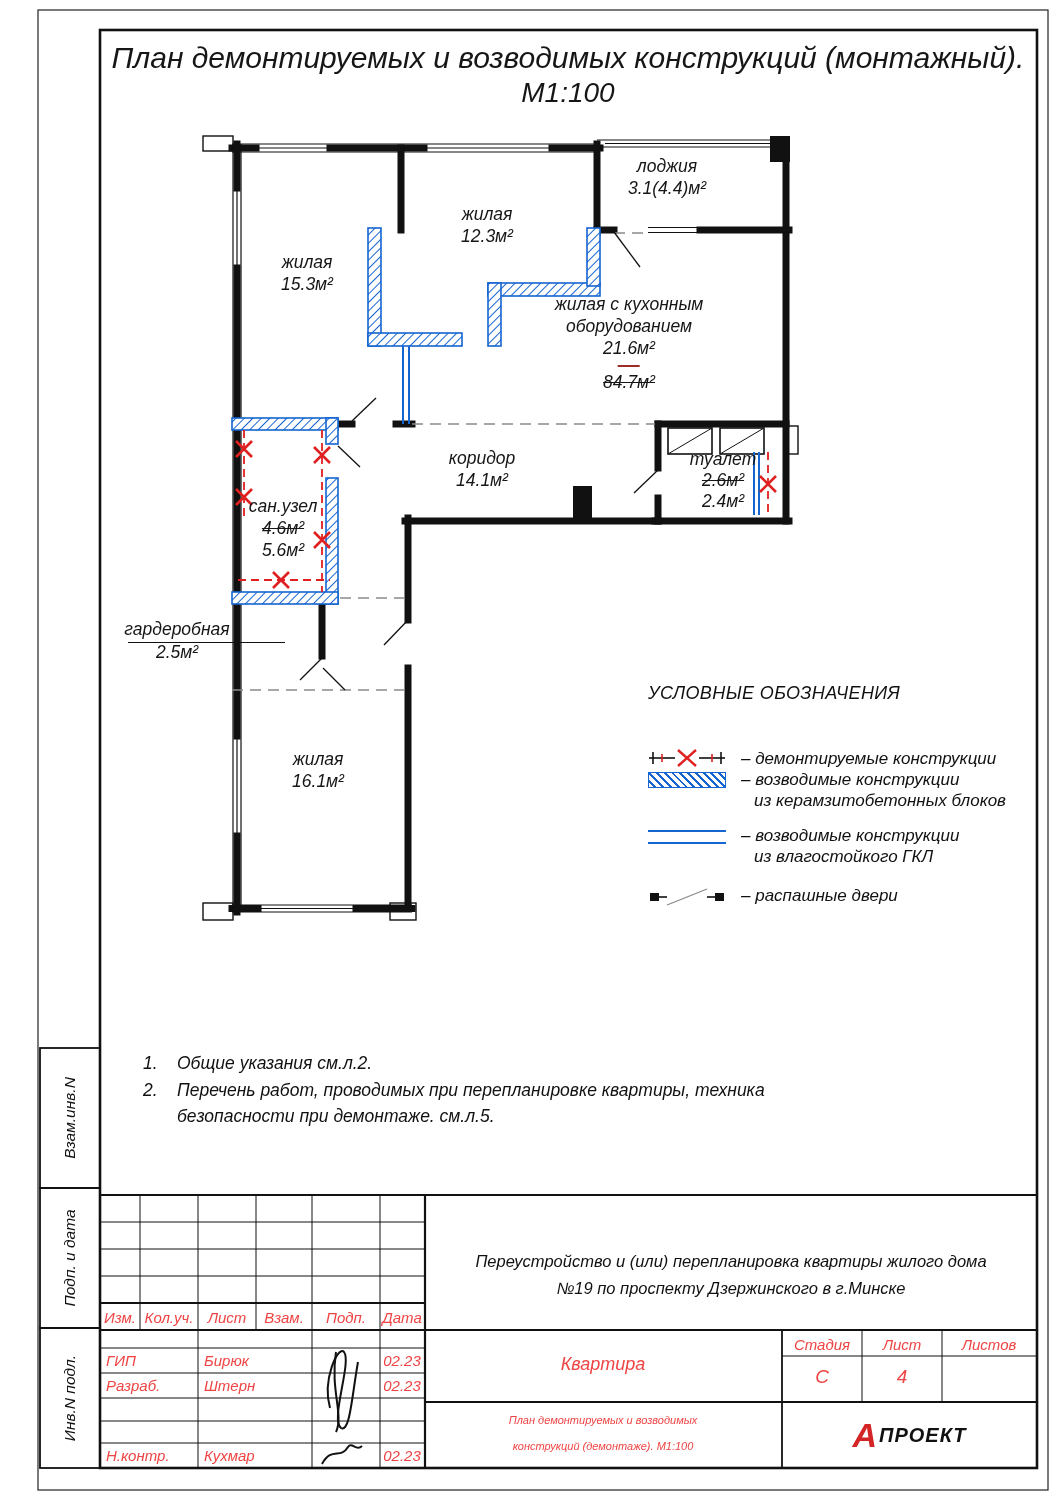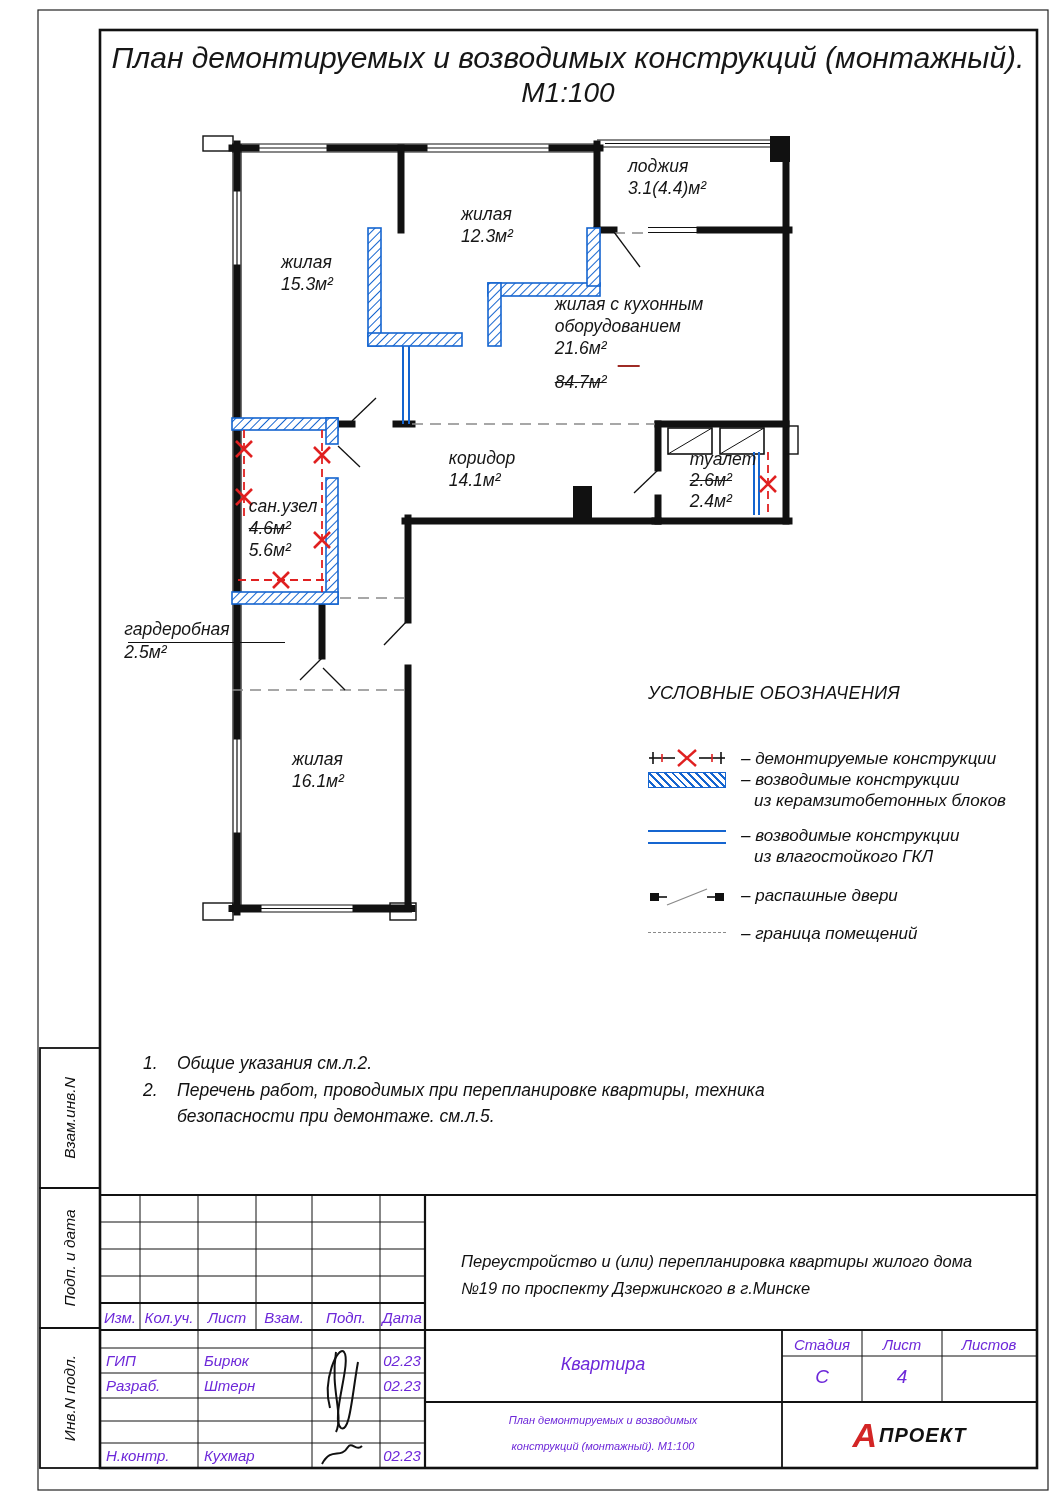--- a/index.html
+++ b/index.html
@@ -1,21 +1,21 @@
 <!DOCTYPE html>
 <html><head>
 <meta charset="utf-8">
 <style>
   html,body{margin:0;padding:0}
   body{width:1060px;height:1500px;position:relative;background:#ffffff;
        font-family:"Liberation Sans",sans-serif;color:#111;overflow:hidden}
   svg{display:block}
   .lin{position:absolute;left:0;top:0}
   .lbl{position:absolute;font-style:italic;white-space:nowrap;font-size:17.5px;line-height:22px;color:#161616}
-  .cx{transform:translateX(-50%);}
+  .cx{transform:translateX(-50%);text-align:center}
   .strike{text-decoration:line-through}
   .sheet-title{font-size:30px;line-height:36px}
   .sheet-scale{font-size:28px}
   .mini-rule{width:22px;border-top:2.2px solid #9e2b25;margin:6px auto 4px}
   
   .legend{position:absolute;left:648px;top:682px;width:392px}
   .legend-title{font-style:italic;font-size:18px;line-height:22px;margin-bottom:44px;letter-spacing:.4px}
   .legend-row{display:flex;align-items:flex-start;font-style:italic;font-size:17px;line-height:21px}
   .m20{}.m14{margin-bottom:14px}.m18{margin-bottom:18px}
   .sym{flex:0 0 78px;width:78px;margin-right:15px;position:relative}
@@ -23,24 +23,24 @@
      background:repeating-linear-gradient(45deg,#fff 0 3.5px,#1565d0 3.5px 5.5px)}
   .sym-gkl{height:10px;border-top:2.6px solid #1565d0;border-bottom:2.6px solid #1565d0;margin-top:5px}
   .sym-bound{height:0;border-top:1.8px dashed #8a8a8a;margin-top:9px}
   .ind{padding-left:13px}
   
   .notes{position:absolute;left:143px;top:1050px;width:724px;font-style:italic;font-size:17.5px;line-height:26px}
   .note-row{display:flex;margin-bottom:1px}
   .note-num{flex:0 0 34px}
   .note-text{white-space:normal}
   
-  .tb{position:absolute;font-style:italic;font-size:15px;line-height:17px;white-space:nowrap;color:#6d28d9}
+  .tb{position:absolute;font-style:italic;font-size:15px;line-height:17px;white-space:nowrap;color:#ef4444}
   .tb-big{font-size:18px}
   .tb-val{font-size:19px}
-  .tb-project{position:absolute;left:461px;top:1248px;width:540px;text-align:left;
+  .tb-project{position:absolute;left:461px;top:1248px;width:540px;text-align:center;
      font-style:italic;font-size:16.5px;line-height:27px;white-space:normal}
   .tb-doc{font-size:11px}
   .logo{position:absolute;left:782px;top:1402px;width:255px;height:66px;display:flex;
         align-items:center;justify-content:center;font-style:italic;font-weight:bold}
   .logo-a{color:#d32525;font-size:34px;margin-right:2px;line-height:34px}
   .logo-text{font-size:20px;letter-spacing:1px;line-height:30px}
   
   .side-cell{position:absolute;left:40px;width:60px;height:140px;display:flex;align-items:center;justify-content:center}
   .vtext{transform:rotate(-90deg);white-space:nowrap;font-style:italic;font-size:15.5px}
 </style>
@@ -329,26 +329,20 @@
         <g stroke="#111" stroke-width="1.6">
           <line x1="11" y1="12" x2="19" y2="12"></line>
             <line x1="59" y1="12" x2="67" y2="12"></line>
         </g>
         <line x1="19" y1="20" x2="59" y2="4" stroke="#8a8a8a" stroke-width="1.3"></line>
       </svg>
     </span>
     <span>– распашные двери</span>
   </div>
 
-  <div class="legend-row">
-    <span class="sym">
-        <span class="sym-bound" style="display:block"></span>
-      </span>
-    <span>– граница помещений</span>
-  </div>
 </div>
 
 <div class="notes">
   <div class="note-row">
     <span class="note-num">1.</span>
     <span class="note-text">Общие указания см.л.2.</span>
   </div>
   <div class="note-row">
     <span class="note-num">2.</span>
     <span class="note-text">Перечень работ, проводимых при перепланировке квартиры, техника безопасности при демонтаже. см.л.5.</span>
@@ -379,21 +373,21 @@
 <div class="tb tb-big cx" style="left:603px;top:1356px">Квартира</div>
 
 <div class="tb cx" style="left:822px;top:1336px">Стадия</div>
 <div class="tb cx" style="left:902px;top:1336px">Лист</div>
 <div class="tb cx" style="left:989px;top:1336px">Листов</div>
 <div class="tb tb-val cx" style="left:822px;top:1368px">С</div>
 <div class="tb tb-val cx" style="left:902px;top:1368px">4</div>
 <div class="tb tb-val cx" style="left:989px;top:1368px"></div>
 
 <div class="tb tb-doc cx" style="left:603px;top:1412px">План демонтируемых и возводимых</div>
-<div class="tb tb-doc cx" style="left:603px;top:1438px">конструкций (монтажный). М1:100</div>
+<div class="tb tb-doc cx" style="left:603px;top:1438px">конструкций (демонтаже). М1:100</div>
 
 <div class="logo">
   <span class="logo-a">А</span>
   <span class="logo-text">ПРОЕКТ</span>
 </div>
 
 <div class="side-cell" style="top:1048px">
   <span class="vtext">Взам.инв.N</span>
 </div>
 <div class="side-cell" style="top:1188px">

